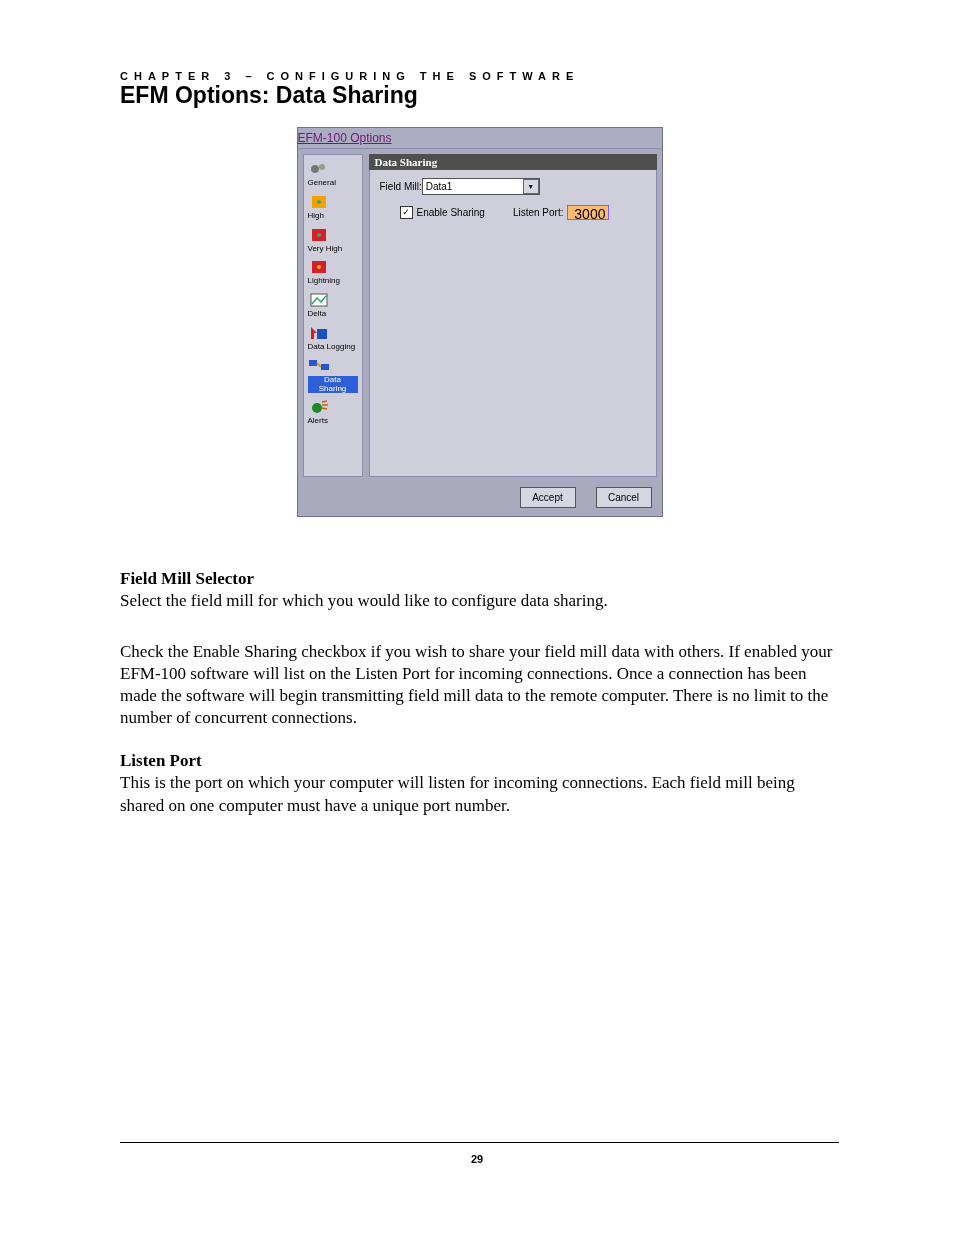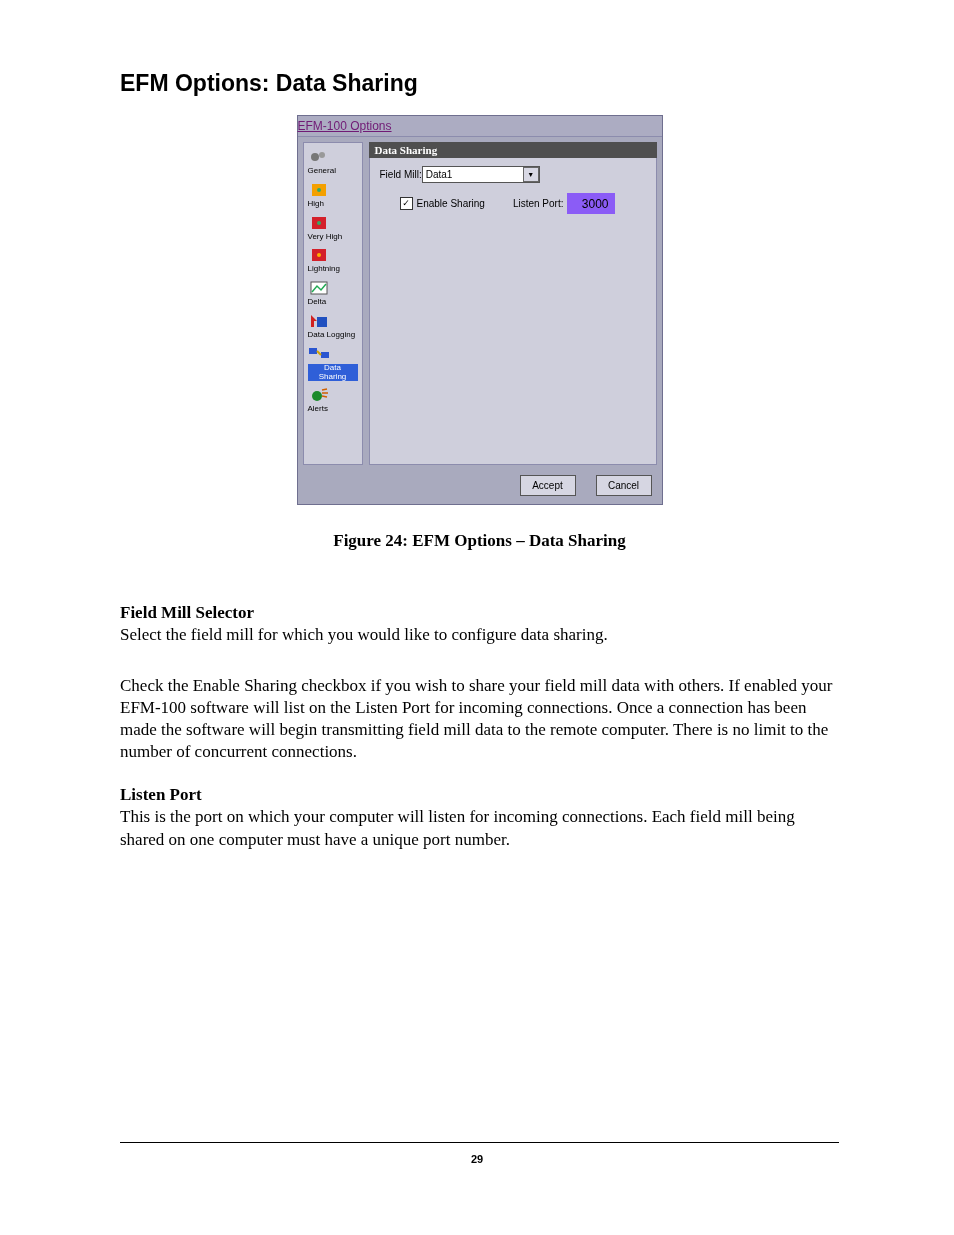--- a/index.html
+++ b/index.html
@@ -160,22 +160,22 @@
     font-size: 7px;
   }
   .chkrow { display: flex; align-items: center; gap: 4px; margin-left: 20px; }
   .chk {
     width: 11px; height: 11px; border: 1px solid #333; background: #fff;
     display: inline-flex; align-items: center; justify-content: center;
     font-size: 9px; line-height: 1;
   }
   .portrow { display: inline-flex; align-items: center; gap: 4px; margin-left: 28px; }
   .portin {
-    width: 34px; height: 13px; border: 4px solid #8b5cf6; background: #8b5cf6;
-    font-size: 12px; text-align: right; padding: 0 3px;
+    width: 34px; height: 13px; border: 1px solid #8b5cf6; background: #fdba74;
+    font-size: 14px; text-align: right; padding: 0 3px;
   }
   .dlgfoot {
     display: flex;
     justify-content: flex-end;
     gap: 20px;
     padding: 6px 10px 8px 0;
   }
   .btn {
     min-width: 54px;
     height: 19px;
@@ -185,20 +185,21 @@
     display: inline-flex;
     align-items: center;
     justify-content: center;
     cursor: pointer;
   }
 </style>
 </head>
 <body>
 
 <div class="page">
+  <div class="chapter">CHAPTER 3 – CONFIGURING THE SOFTWARE</div>
 
   <div class="heading">EFM Options: Data Sharing</div>
 
   <div class="figwrap">
 
     <div class="dialog">
       <div class="titlebar">EFM-100 Options</div>
       <div class="dlgbody">
         <div class="sidebar">
 
@@ -308,21 +309,20 @@
           </div>
         </div>
       </div>
       <div class="dlgfoot">
         <span class="btn">Accept</span>
         <span class="btn">Cancel</span>
       </div>
     </div>
   </div>
 
-  <div class="caption">Figure 24:  EFM Options – Data Sharing</div>
 
   <div class="sections">
     <div class="stitle">Field Mill Selector</div>
     <div class="sbody">Select the field mill for which you would like to configure data sharing.</div>
 
     <div style="height:28px"></div>
     <div class="sbody">Check the Enable Sharing checkbox if you wish to share your field mill data with others.  If enabled your EFM-100 software will list on the Listen Port for incoming connections.  Once a connection has been made the software will begin transmitting field mill data to the remote computer.  There is no limit to the number of concurrent connections.</div>
 
     <div class="stitle">Listen Port</div>
     <div class="sbody">This is the port on which your computer will listen for incoming connections.  Each field mill being shared on one computer must have a unique port number.</div>

